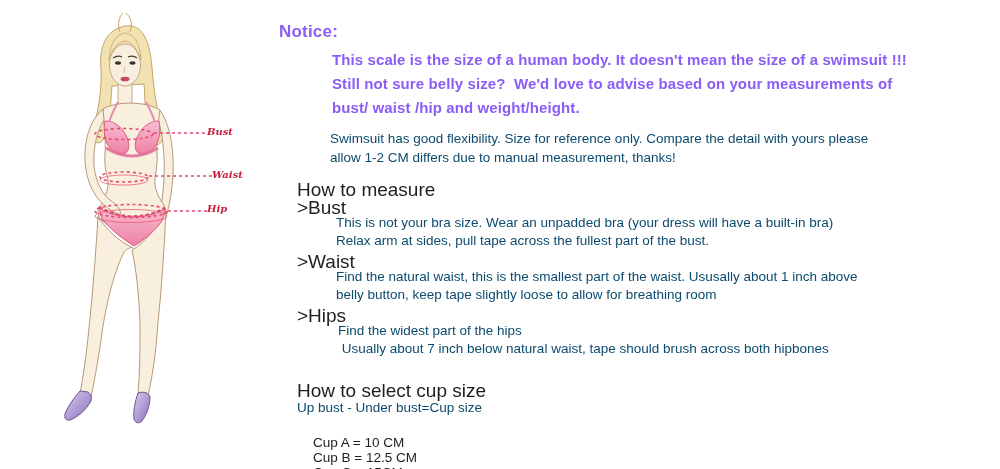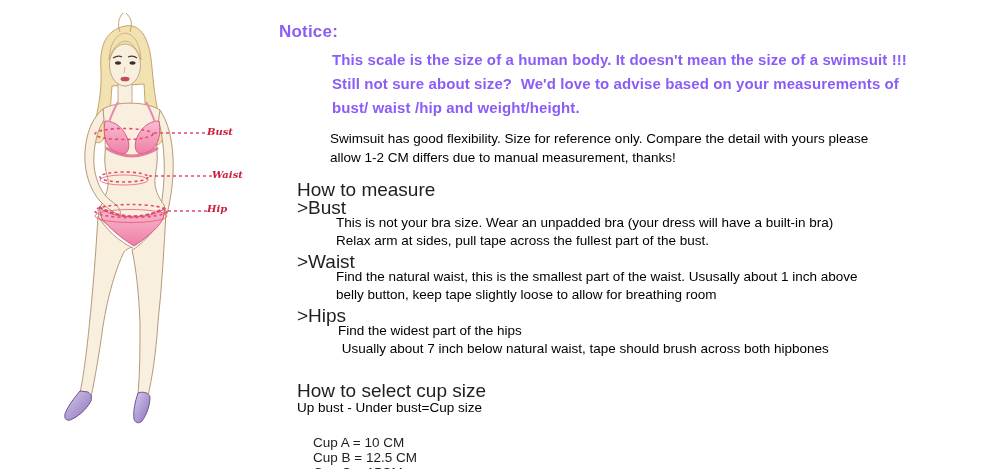--- a/index.html
+++ b/index.html
@@ -15,21 +15,21 @@
   .notice-heading{
     left:279px;top:22px;
     font-size:17px;font-weight:700;color:#8b5cf6;
     letter-spacing:0.2px;
   }
   .intro-line{
     left:332px;
     font-size:15px;font-weight:700;color:#8b5cf6;
     letter-spacing:0.1px;
   }
-  .body-line{font-size:13.5px;color:#000000;}
+  .body-line{font-size:13.5px;color:#0c4a6e;}
   .sec-title{font-size:19px;color:#1f1f1f;}
   .fig-label{
     font-family:"DejaVu Serif","Liberation Serif",serif;
     font-style:italic;font-weight:700;
     font-size:10px;color:#c81e3c;
   }
   .cups-row{left:298px;top:420px;font-size:13.5px;color:#1f1f1f;}
   .cups-row span{display:inline-block;margin-right:21px;}
   .figure-wrap{position:absolute;left:60px;top:10px;width:220px;height:450px;}
 </style>
@@ -101,21 +101,21 @@
     </svg>
   </div>
 
   <span class="abs fig-label" style="left:207px;top:126px;">Bust</span>
   <span class="abs fig-label" style="left:212px;top:169px;">Waist</span>
   <span class="abs fig-label" style="left:207px;top:203px;">Hip</span>
 
   <span class="abs notice-heading">Notice:</span>
 
   <span class="abs intro-line" style="top:51px;">This scale is the size of a human body. It doesn't mean the size of a swimsuit !!!</span>
-  <span class="abs intro-line" style="top:75px;">Still not sure about size?  We'd love to advise based on your measurements of</span>
+  <span class="abs intro-line" style="top:75px;">Still not sure belly size?  We'd love to advise based on your measurements of</span>
   <span class="abs intro-line" style="top:99px;">bust/ waist /hip and weight/height.</span>
 
   <span class="abs body-line" style="left:330px;top:131px;">Swimsuit has good flexibility. Size for reference only. Compare the detail with yours please</span>
   <span class="abs body-line" style="left:330px;top:150px;">allow 1-2 CM differs due to manual measurement, thanks!</span>
 
   <span class="abs sec-title" style="left:297px;top:179px;">How to measure</span>
 
   <span class="abs sec-title" style="left:297px;top:197px;">&gt;Bust</span>
   <span class="abs body-line" style="left:336px;top:215px;">This is not your bra size. Wear an unpadded bra (your dress will have a built-in bra)</span>
   <span class="abs body-line" style="left:336px;top:233px;">Relax arm at sides, pull tape across the fullest part of the bust.</span>

